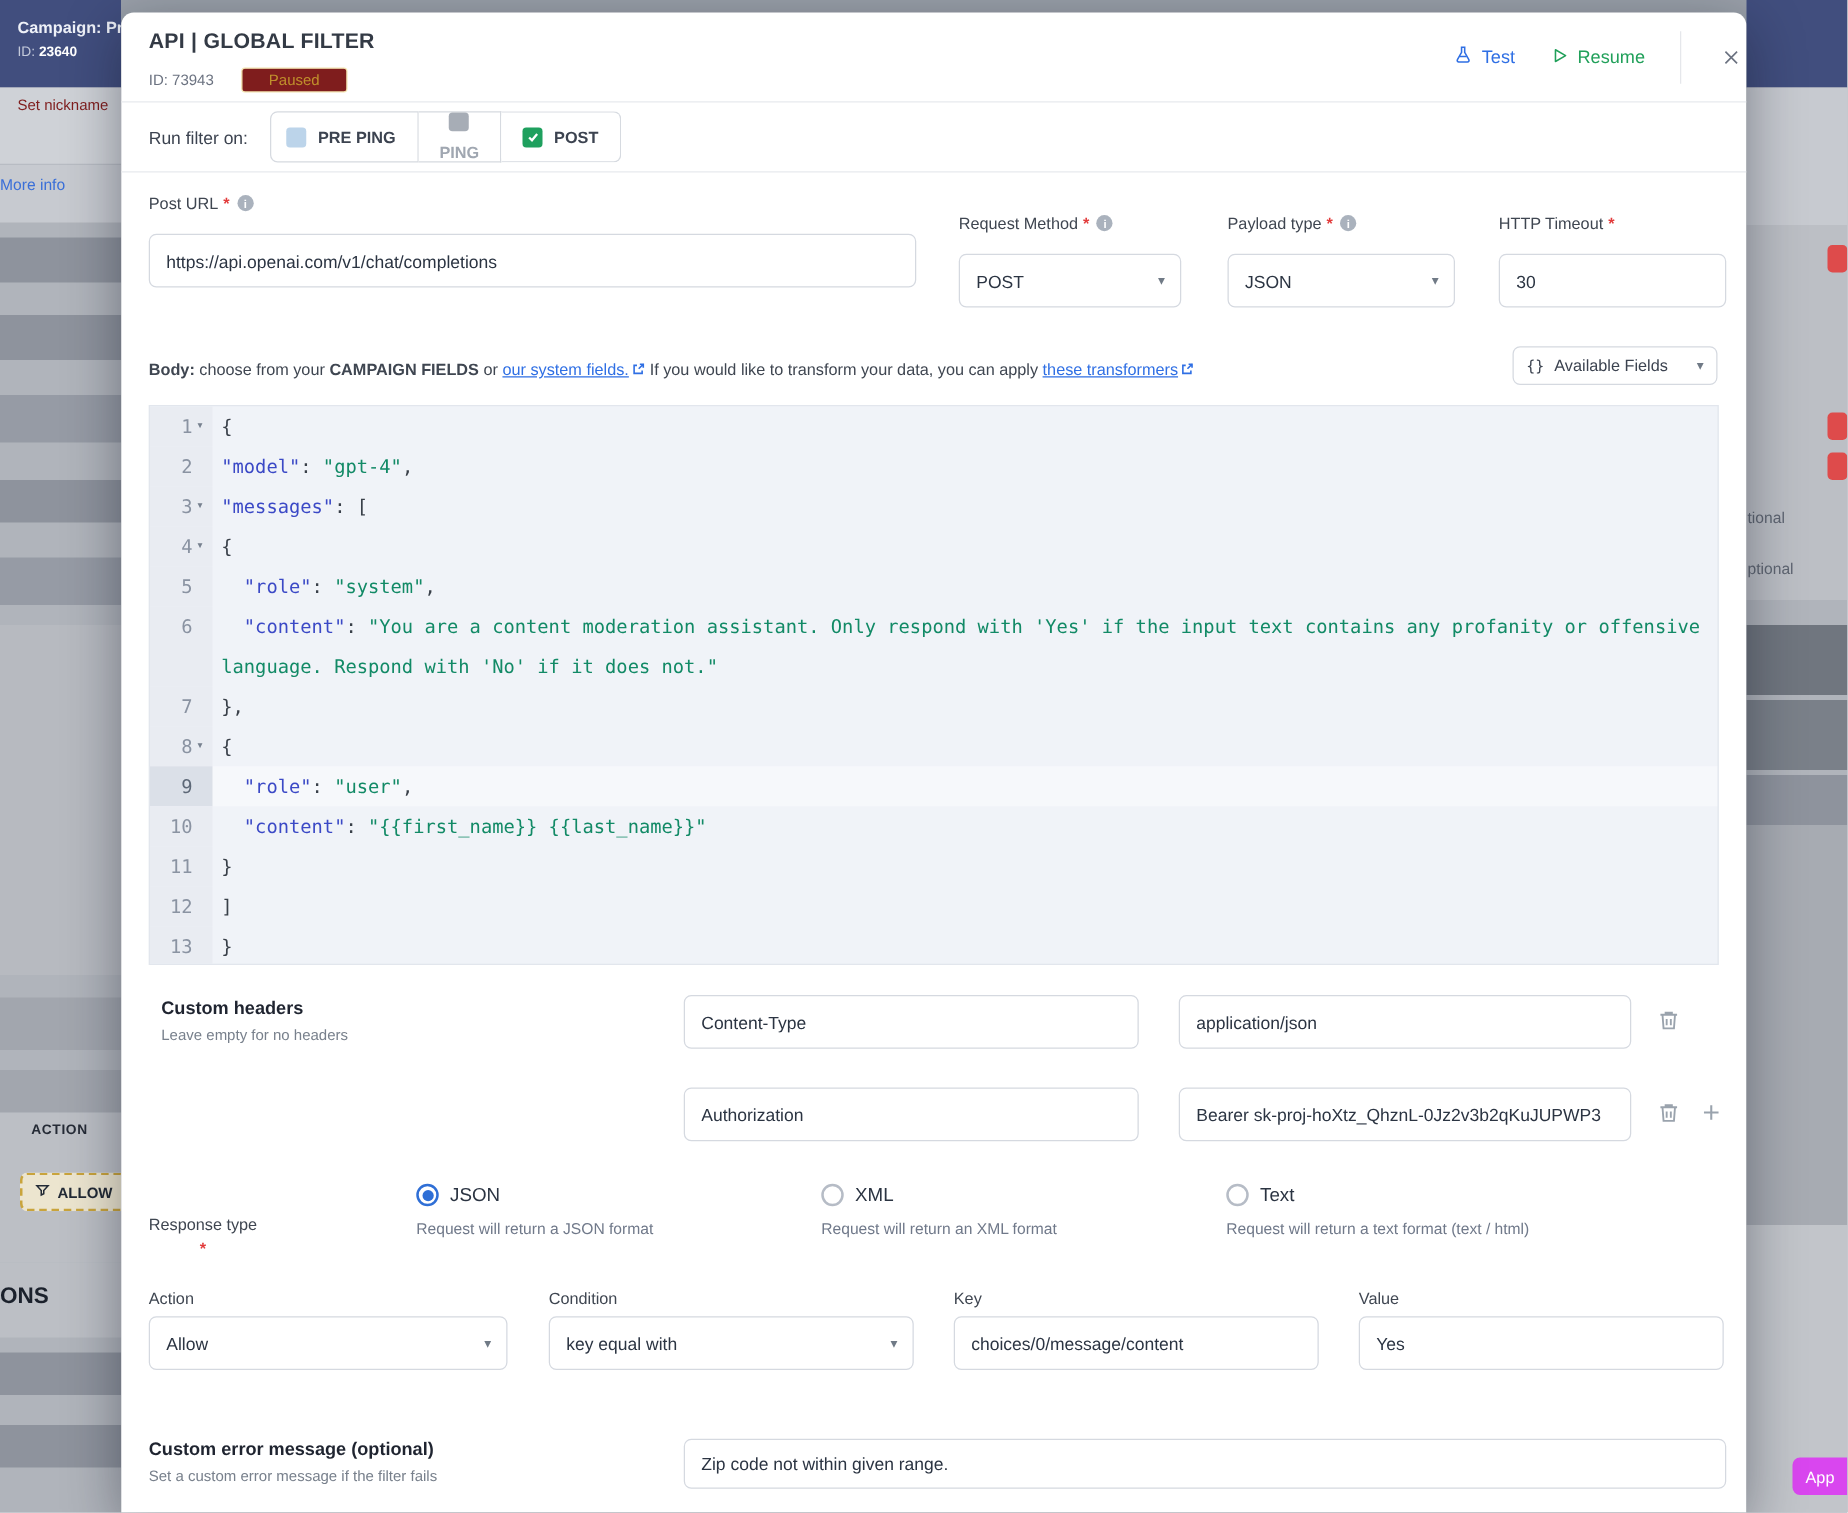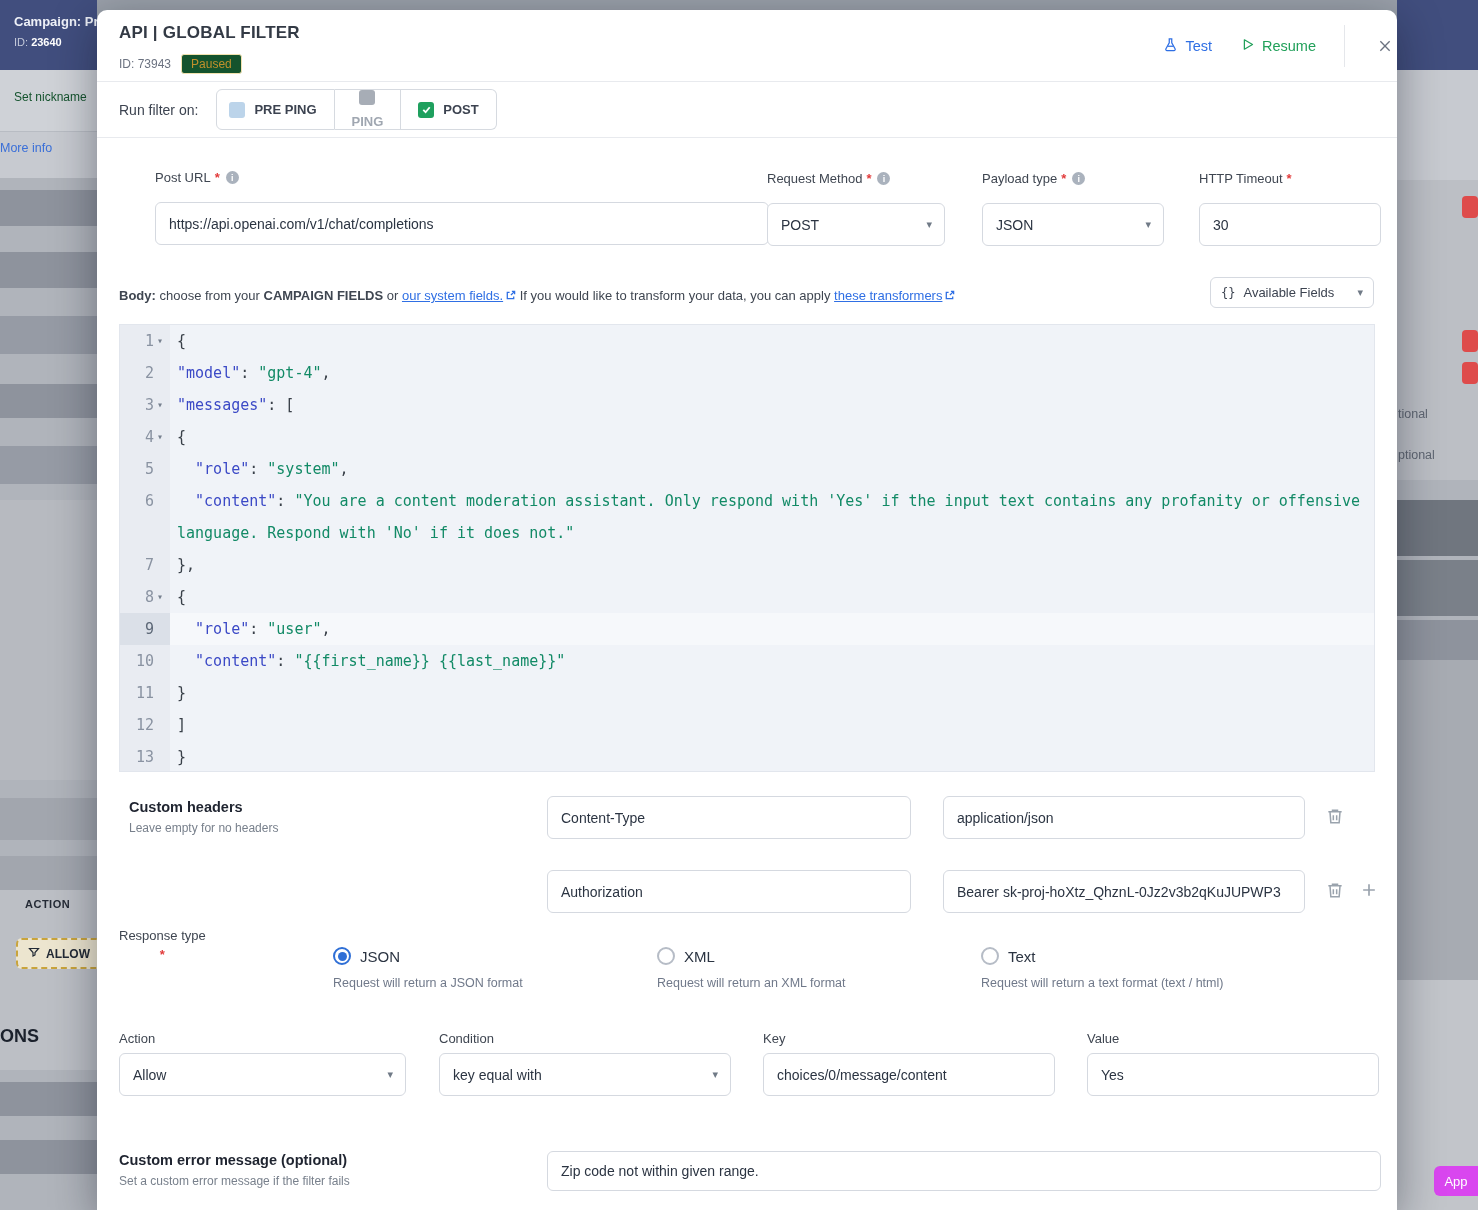--- a/index.html
+++ b/index.html
@@ -9,40 +9,40 @@
 
   
   .bg-strip { position:absolute; top:0; height:1210px; background:#b0b4bb; z-index:1; overflow:hidden; }
   .bg-left { left:0; width:97px; }
   .bg-right { left:1397px; width:81px; }
   .nav-top { position:absolute; left:0; top:0; width:100%; height:70px; background:#414e7e; }
   .bg-campaign-title { position:absolute; left:14px; top:14px; font-size:13px; font-weight:700; color:#eef1f8; white-space:nowrap; }
   .bg-campaign-id { position:absolute; left:14px; top:36px; font-size:11px; color:#c3c9da; white-space:nowrap; }
   .bg-campaign-id b { color:#ffffff; }
   .bg-band { position:absolute; left:0; width:100%; }
-  .bg-nick { position:absolute; left:14px; top:90px; font-size:12px; color:#14532d; white-space:nowrap; }
+  .bg-nick { position:absolute; left:14px; top:77px; font-size:12px; color:#7f1d1d; white-space:nowrap; }
   .bg-moreinfo { position:absolute; left:0px; top:141px; font-size:12.5px; color:#3a6fd8; white-space:nowrap; }
   .bg-action-label { position:absolute; left:25px; top:898px; font-size:11px; font-weight:700; letter-spacing:.5px; color:#252b36; }
   .allow-pill { position:absolute; left:16px; top:938px; height:31px; padding:0 10px; display:flex; align-items:center; gap:6px;
     border:2px dashed #c9a43c; background:#ece5cf; border-radius:6px; font-size:12px; font-weight:700; color:#222a35; white-space:nowrap; }
   .bg-ons { position:absolute; left:0px; top:1026px; font-size:18px; font-weight:800; color:#1b212c; }
   .red-badge { position:absolute; left:65px; width:16px; height:22px; background:#de4b4b; border-radius:4px; }
   .bg-optional { position:absolute; left:1px; font-size:12.5px; color:#5f6672; white-space:nowrap; }
   .app-btn { position:absolute; left:37px; top:1166px; width:44px; height:30px; background:#d946ef; color:#fff;
     font-size:13px; display:flex; align-items:center; justify-content:center; border-radius:6px 0 0 6px; }
 
   
   .modal { position:absolute; left:97px; top:10px; width:1300px; height:1200px; background:#ffffff;
     border-radius:10px 10px 0 0; box-shadow:0 12px 45px rgba(10,15,30,.4); z-index:10; }
 
   .modal-header { position:absolute; left:0; top:0; width:100%; height:72px; border-bottom:1px solid #e8eaee; }
   .m-title { position:absolute; left:22px; top:13px; font-size:17px; font-weight:700; color:#333a45; letter-spacing:.2px; }
   .m-idrow { position:absolute; left:22px; top:44px; display:flex; align-items:center; gap:10px; }
   .m-id { font-size:12px; color:#6b7280; }
-  .badge-paused { font-size:12px; color:#c0902c; background:#14532d; border:1px solid #f2e2ae; border-radius:3px; padding:2px 9px; }
+  .badge-paused { font-size:12px; color:#c0902c; background:#7f1d1d; border:1px solid #f2e2ae; border-radius:3px; padding:2px 21px;margin-left:12px; }
   .m-actions { position:absolute; right:0; top:0; height:72px; display:flex; align-items:center; gap:28px; }
   .link-btn { display:flex; align-items:center; gap:7px; font-size:14.5px; cursor:pointer; background:none; border:none; font-family:inherit; }
   .link-test { color:#2f6fe4; }
   .link-resume { color:#21a05a; }
   .v-divider { width:1px; height:42px; background:#e5e7eb; }
   .close-x { display:flex; align-items:center; justify-content:center; width:24px; height:24px; cursor:pointer; }
 
   .run-bar { position:absolute; left:0; top:72px; width:100%; height:56px; border-bottom:1px solid #e8eaee;
     display:flex; align-items:center; padding-left:22px; }
   .run-label { font-size:14px; color:#3c4350; }
@@ -201,21 +201,21 @@
         <span class="cbx cbx-green">
             <svg width="11" height="11" viewBox="0 0 12 12" fill="none" stroke="#fff" stroke-width="2">
               <path d="M2.5 6.5 5 9l4.5-5.5"></path>
             </svg>
           </span>
         <span>POST</span>
       </button>
     </div>
   </div>
 
-  <div class="abs fgroup" style="left:22px;top:160px;width:614px;margin-left:36px;">
+  <div class="abs fgroup" style="left:22px;top:145px;width:614px;">
     <div class="field-label">
       <span>Post URL</span>
         <span class="req">*</span>
       <span class="info-dot">i</span>
     </div>
     <input class="text-input" value="https://api.openai.com/v1/chat/completions" style="">
   </div>
   <div class="abs fgroup" style="left:670px;top:161px;width:178px;">
     <div class="field-label">
       <span>Request Method</span>
@@ -375,21 +375,21 @@
       <svg width="20" height="20" viewBox="0 0 24 24" fill="none" stroke="#9aa3ad" stroke-width="1.8">
         <path d="M4 7h16M9 7V5h6v2M6 7l1 13h10l1-13M10 11v6M14 11v6"></path>
       </svg>
     </button>
   <button class="icon-btn abs" style="left:1262px;top:870px;">
       <svg width="20" height="20" viewBox="0 0 24 24" fill="none" stroke="#9aa3ad" stroke-width="2">
         <path d="M12 5v14M5 12h14"></path>
       </svg>
     </button>
 
-  <div class="field-label abs" style="left:22px;top:918px;flex-direction:column;">
+  <div class="field-label abs" style="left:22px;top:962px;flex-direction:column;">
     <span>Response type</span>
       <span class="req">*</span>
   </div>
   <div class="radio-opt" style="left:236px;top:937px;">
     <div class="radio-row">
       <span class="radio selected"></span>
       <span class="radio-label">JSON</span>
     </div>
     <div class="radio-desc">Request will return a JSON format</div>
   </div>

